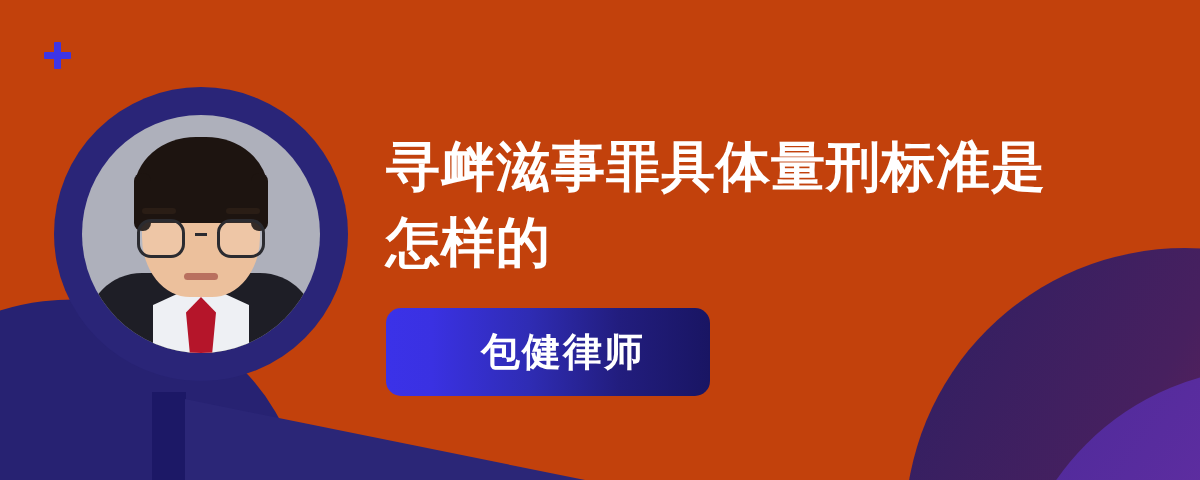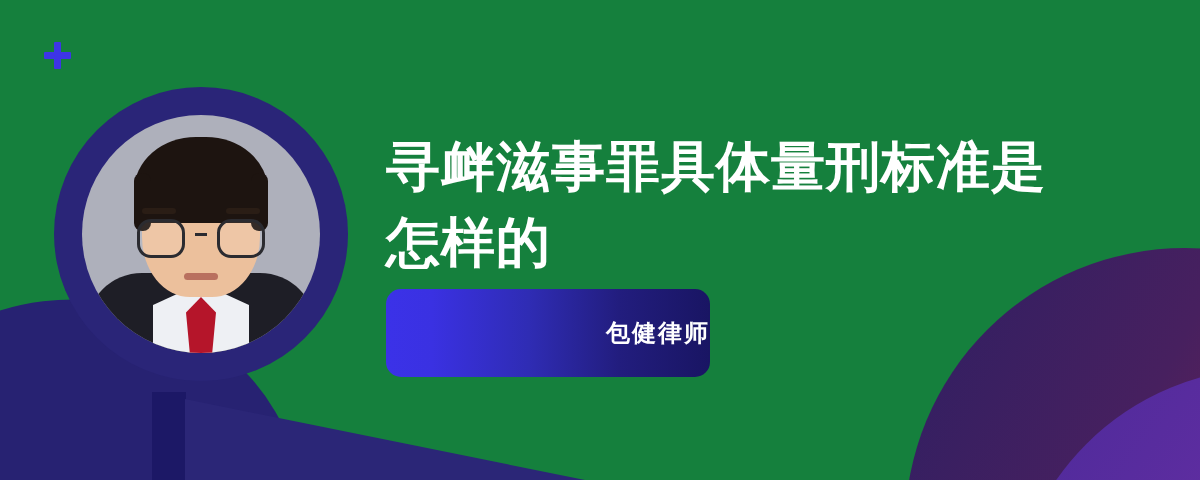--- a/index.html
+++ b/index.html
@@ -5,21 +5,21 @@
   html, body {
     margin: 0;
     padding: 0;
     background: #0e0c3d;
   }
   #banner {
     position: relative;
     width: 1200px;
     height: 480px;
     overflow: hidden;
-    background: #15803d;
+    background: #c2410c;
     font-family: "Liberation Sans", "DejaVu Sans", sans-serif;
     user-select: none;
   }
 
   
   .bg-layer { position: absolute; inset: 0; overflow: hidden; }
 
   
   .arc-outer {
     position: absolute;
@@ -240,29 +240,29 @@
     line-height: 76px;
     font-weight: 700;
     letter-spacing: 1px;
     white-space: pre-wrap;
   }
 
   
   .cta {
     position: absolute;
     left: 0;
-    top: 289px;
+    top: 308px;
     width: 324px;
     height: 88px;
     border: none;
     border-radius: 15px;
     padding: 0 0 0 30px;
-    text-align: right;
+    text-align: center;
     color: #ffffff;
-    font-size: 24px;
+    font-size: 39px;
     font-weight: 700;
     letter-spacing: 2px;
     font-family: "Liberation Sans", "DejaVu Sans", sans-serif;
     background: linear-gradient(90deg, #3b32e8 0%, #3a31e2 14%, #2f2cb4 44%, #221d7e 72%, #191563 100%);
     cursor: pointer;
   }
 </style>
 </head>
 <body>
 

